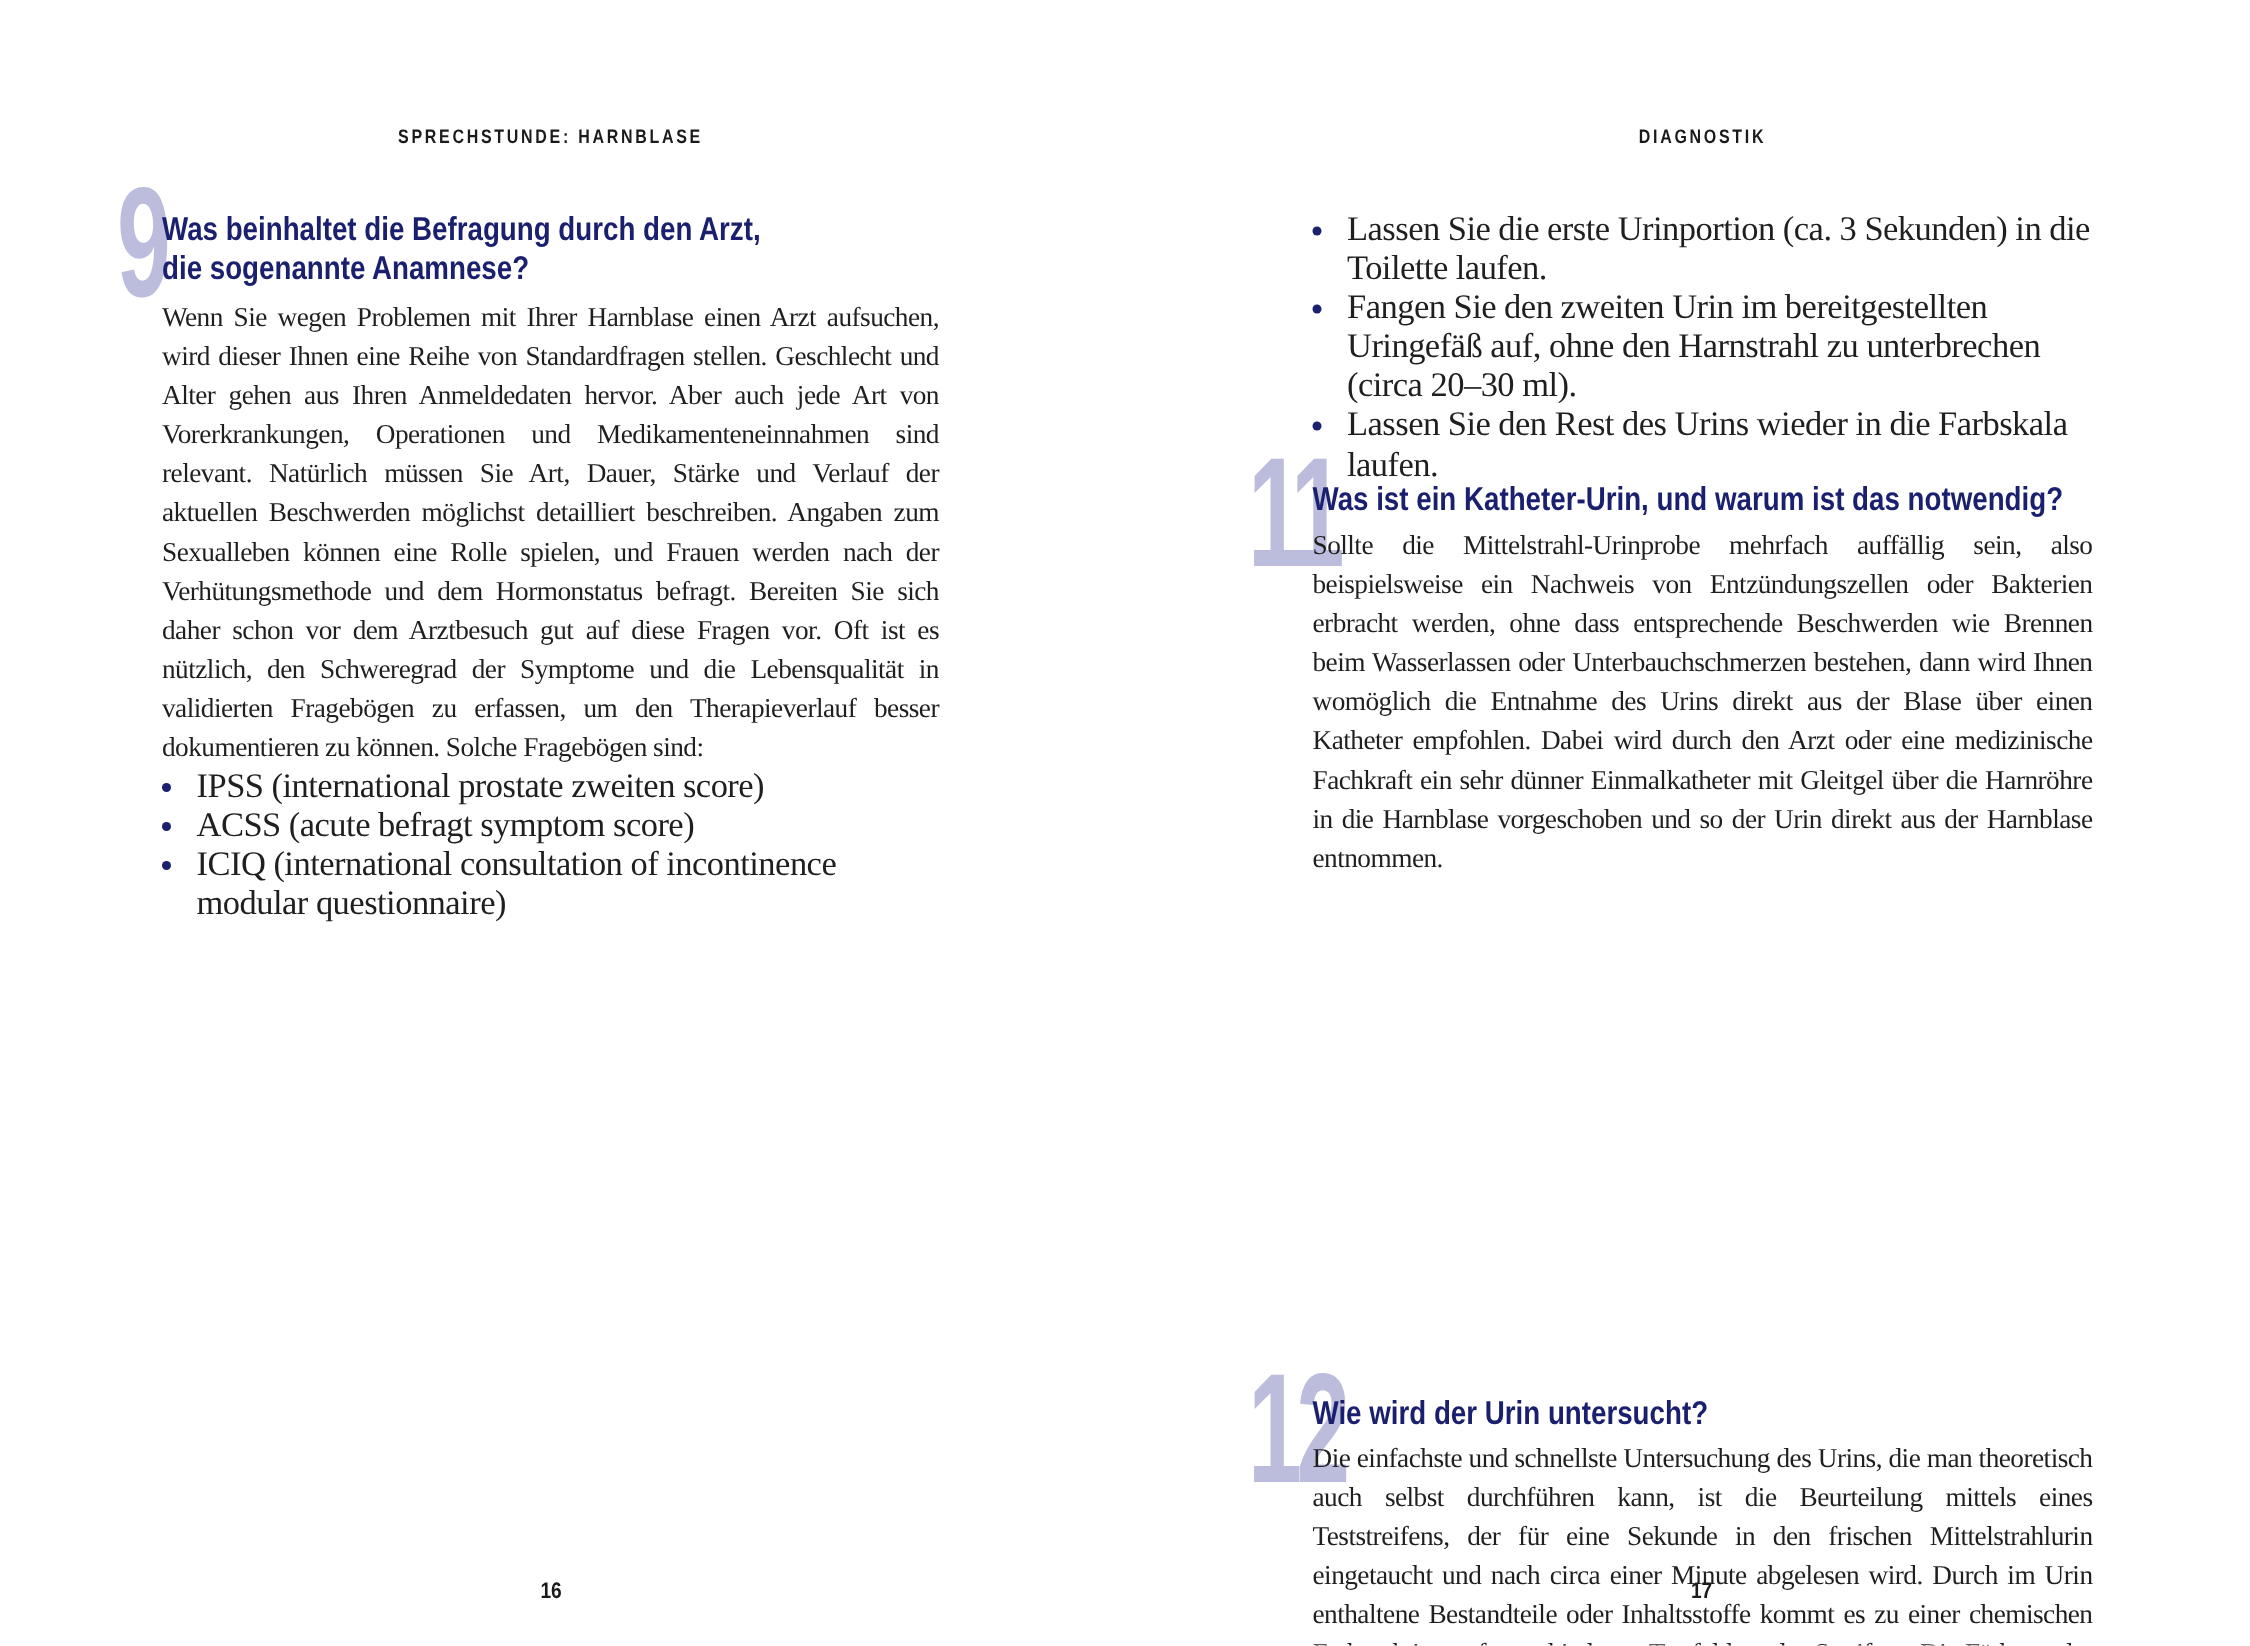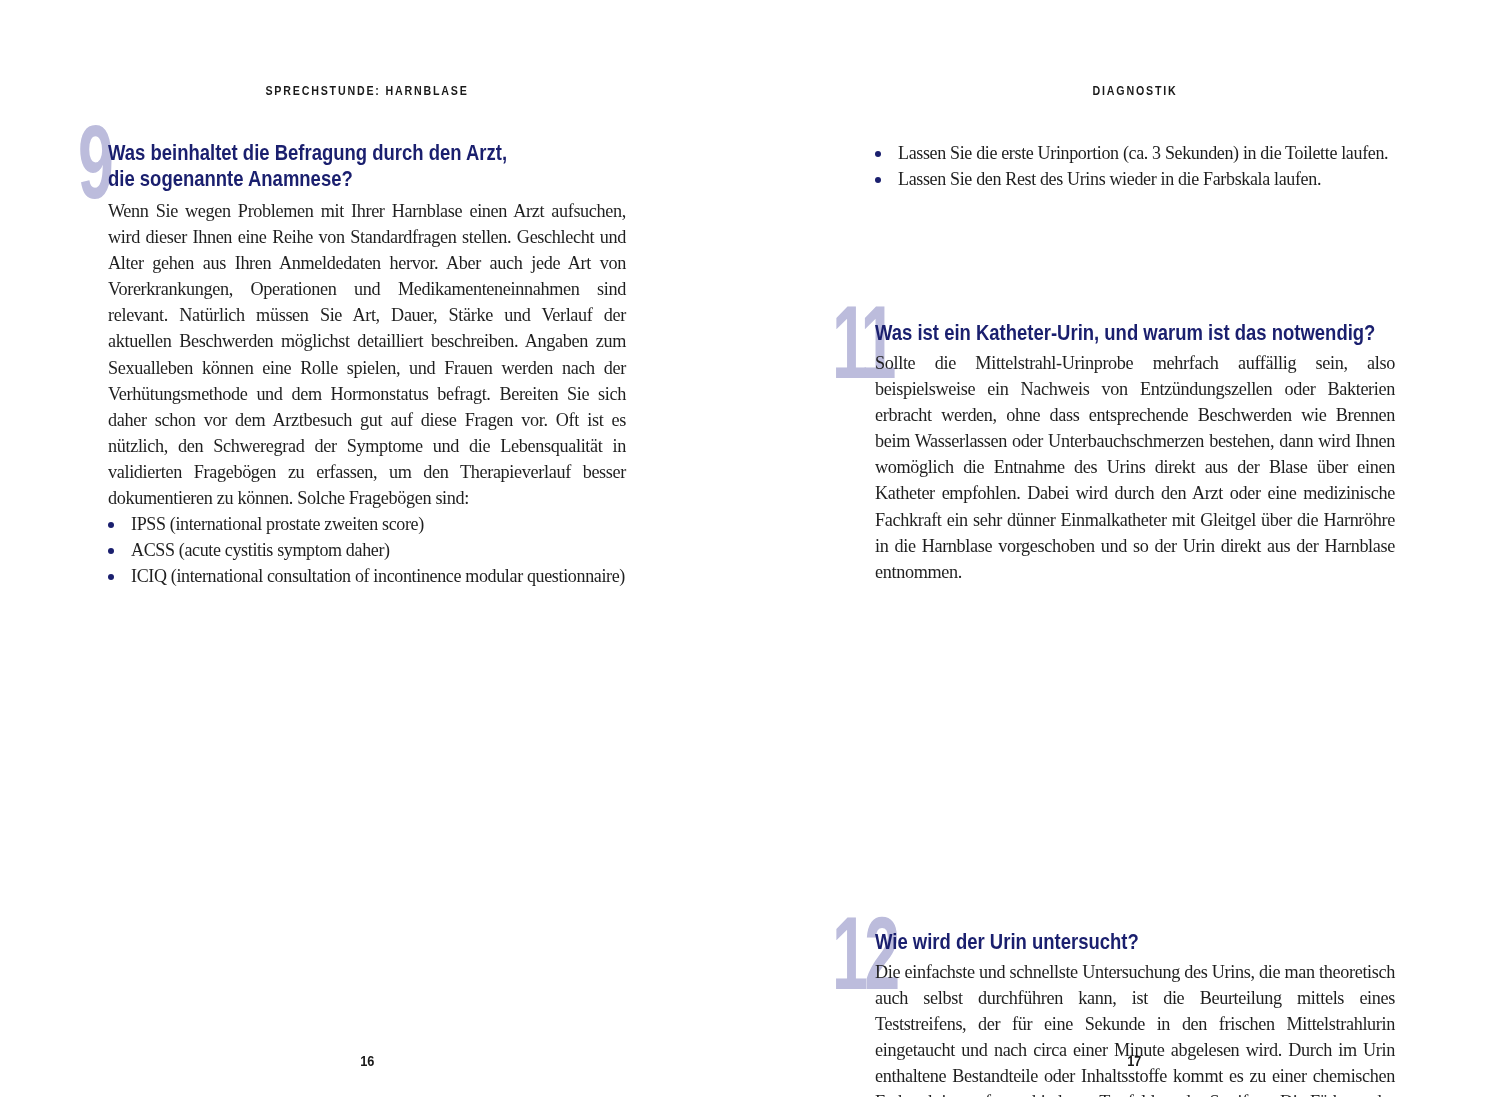--- a/index.html
+++ b/index.html
@@ -37,21 +37,21 @@
     white-space: nowrap;
   }
   .body-text {
     position: relative; z-index: 1; margin: 0;
     font-size: 16.4px; line-height: 26.1px; text-align: justify; letter-spacing: -0.35px;
     font-family: Liberation Serif, serif; font-size: 18.2px;
   }
   ul.bullets { list-style: none; margin: 0; padding: 0; position: relative; z-index: 1; }
   ul.bullets li {
     position: relative; padding-left: 23px;
-    font-family: "Liberation Serif", serif; font-size: 18px; line-height: 26.1px; letter-spacing: -0.35px;
+    font-family: "Liberation Serif", serif; font-size: 23px; line-height: 26.1px; letter-spacing: -0.35px;
   }
   .bullet-dot {
     position: absolute; left: 0; top: 11px; width: 6px; height: 6px; border-radius: 50%;
     background: #1a1f6e;
   }
 </style>
 </head>
 <body>
 
 <div class="page left">
@@ -59,34 +59,35 @@
 
   <div class="col section" style="top:82px;">
     <div class="big-num" style="left:-30px; top:0px;">9</div>
     <h2 class="heading" style="padding-top:30px;">
       <span>Was beinhaltet die Befragung durch den Arzt,</span><br>
       <span>die sogenannte Anamnese?</span>
     </h2>
     <p class="body-text" style="margin-top:6px;">Wenn Sie wegen Problemen mit Ihrer Harnblase einen Arzt aufsuchen, wird dieser Ihnen eine Reihe von Standardfragen stellen. Geschlecht und Alter gehen aus Ihren Anmeldedaten hervor. Aber auch jede Art von Vorerkrankungen, Operationen und Medikamenteneinnahmen sind relevant. Natürlich müssen Sie Art, Dauer, Stärke und Verlauf der aktuellen Beschwerden möglichst detailliert beschreiben. Angaben zum Sexualleben können eine Rolle spielen, und Frauen werden nach der Verhütungsmethode und dem Hormonstatus befragt. Bereiten Sie sich daher schon vor dem Arztbesuch gut auf diese Fragen vor. Oft ist es nützlich, den Schweregrad der Symptome und die Lebensqualität in validierten Fragebögen zu erfassen, um den Therapieverlauf besser dokumentieren zu können. Solche Fragebögen sind:</p>
     <ul class="bullets">
       <li><span class="bullet-dot"></span><span>IPSS (international prostate zweiten score)</span></li>
-      <li><span class="bullet-dot"></span><span>ACSS (acute cystitis symptom daher)</span></li>
+      <li><span class="bullet-dot"></span><span>ACSS (acute befragt symptom score)</span></li>
       <li><span class="bullet-dot"></span><span>ICIQ (international consultation of incontinence modular questionnaire)</span></li>
     </ul>
   </div>
 
   <div class="page-number" style="left:359px;">16</div>
 </div>
 
 <div class="page right">
   <div class="running-head">DIAGNOSTIK</div>
 
   <div class="col" style="top:112px;">
     <ul class="bullets">
       <li><span class="bullet-dot"></span><span>Lassen Sie die erste Urinportion (ca. 3 Sekunden) in die Toilette laufen.</span></li>
+      <li><span class="bullet-dot"></span><span>Fangen Sie den zweiten Urin im bereitgestellten Uringefäß auf, ohne den Harnstrahl zu unterbrechen (circa 20–30 ml).</span></li>
       <li><span class="bullet-dot"></span><span>Lassen Sie den Rest des Urins wieder in die Farbskala laufen.</span></li>
     </ul>
   </div>
 
   <div class="col section" style="top:262px;">
     <div class="big-num" style="left:-43px; top:0px;">11</div>
     <h2 class="heading" style="padding-top:30px;">
       <span>Was ist ein Katheter-Urin, und warum ist das notwendig?</span>
     </h2>
     <p class="body-text" style="margin-top:4px;">Sollte die Mittelstrahl-Urinprobe mehrfach auffällig sein, also beispielsweise ein Nachweis von Entzündungszellen oder Bakterien erbracht werden, ohne dass entsprechende Beschwerden wie Brennen beim Wasserlassen oder Unterbauchschmerzen bestehen, dann wird Ihnen womöglich die Entnahme des Urins direkt aus der Blase über einen Katheter empfohlen. Dabei wird durch den Arzt oder eine medizinische Fachkraft ein sehr dünner Einmalkatheter mit Gleitgel über die Harnröhre in die Harnblase vorgeschoben und so der Urin direkt aus der Harnblase entnommen.</p>

